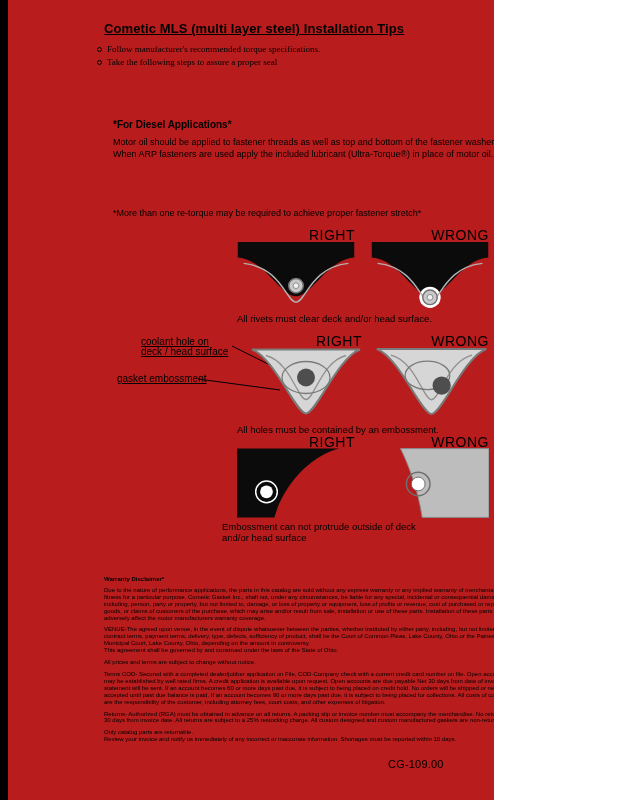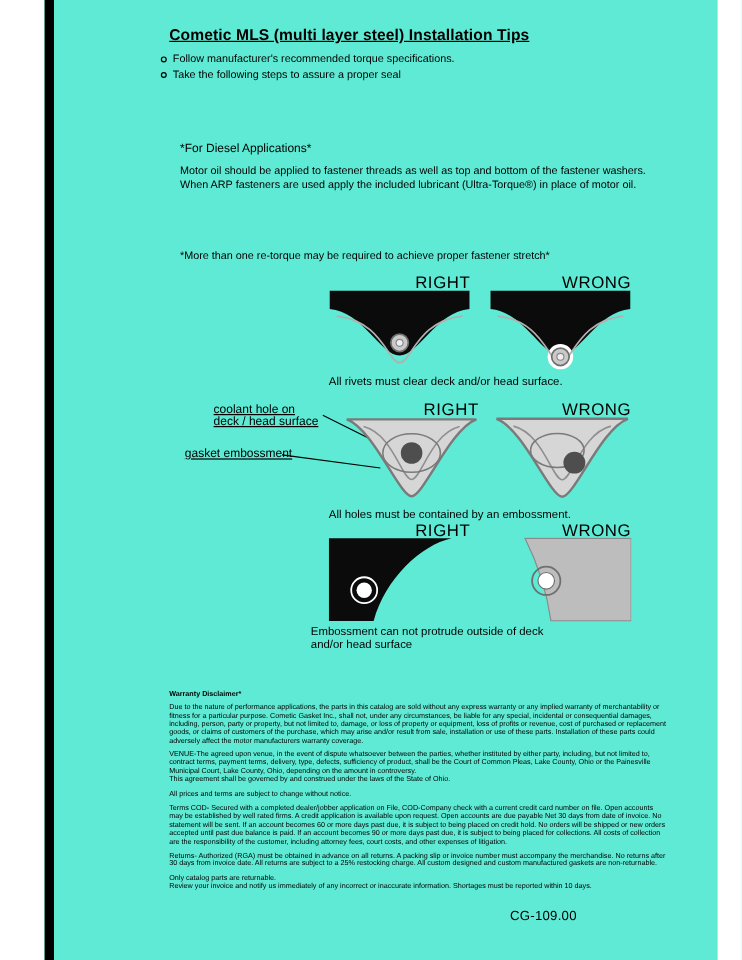--- a/index.html
+++ b/index.html
@@ -1,31 +1,31 @@
 <!DOCTYPE html>
 <html><head>
 <meta charset="utf-8">
 <style>
   html,body { margin:0; padding:0; background:#ffffff; }
   .page {
-    position:relative; width:561px; height:800px; background:#5eead4;
-    font-family:"Liberation Sans", sans-serif; color:#000; overflow:hidden;margin-left:37px;
+    position:relative; width:494px; height:800px; background:#b91c1c;
+    font-family:"Liberation Sans", sans-serif; color:#000; overflow:hidden;
   }
   .spine { position:absolute; left:0; top:0; width:8px; height:800px; background:#000; }
   .abs { position:absolute; }
   .title {
     left:104px; top:21px; font-size:13px; font-weight:bold;
     text-decoration:underline; letter-spacing:0.1px;
   }
   .bullets { left:97px; top:44px; width:430px; font-size:9px; line-height:11px; }
-  .b-row { display:flex; align-items:flex-start; margin-bottom:2px; }
+  .b-row { display:flex; align-items:flex-start; margin-bottom:2px;font-family:Liberation Serif, serif; }
   .b-row.sub { margin-left:20px; }
   .ring { flex:none; width:3px; height:3px; border:1px solid #000; border-radius:50%; margin:3px 5px 0 0; }
   .dot  { flex:none; width:4px; height:4px; background:#000; border-radius:50%; margin:3px 5px 0 0; }
-  .h-bold { font-size:10px; font-weight:normal; }
+  .h-bold { font-size:10px; font-weight:bold; }
   .para { font-size:9px; line-height:11.5px; white-space:pre-line; width:410px; }
   .dg-head { font-size:14px; text-align:right; letter-spacing:0.5px; }
   .dg-img  { display:block; }
   .caption { font-size:9.5px; }
   .lbl { font-size:10px; line-height:9.5px;text-decoration:underline; }
   .legal { left:104px; top:576px; width:416px; font-size:6px; line-height:6.9px; }
   .legal-h { font-weight:bold; margin-bottom:4px; }
   .legal p { margin:0 0 5px 0; white-space:pre-line; }
   .footer-code { font-size:11px; letter-spacing:0.2px; }
 </style>

